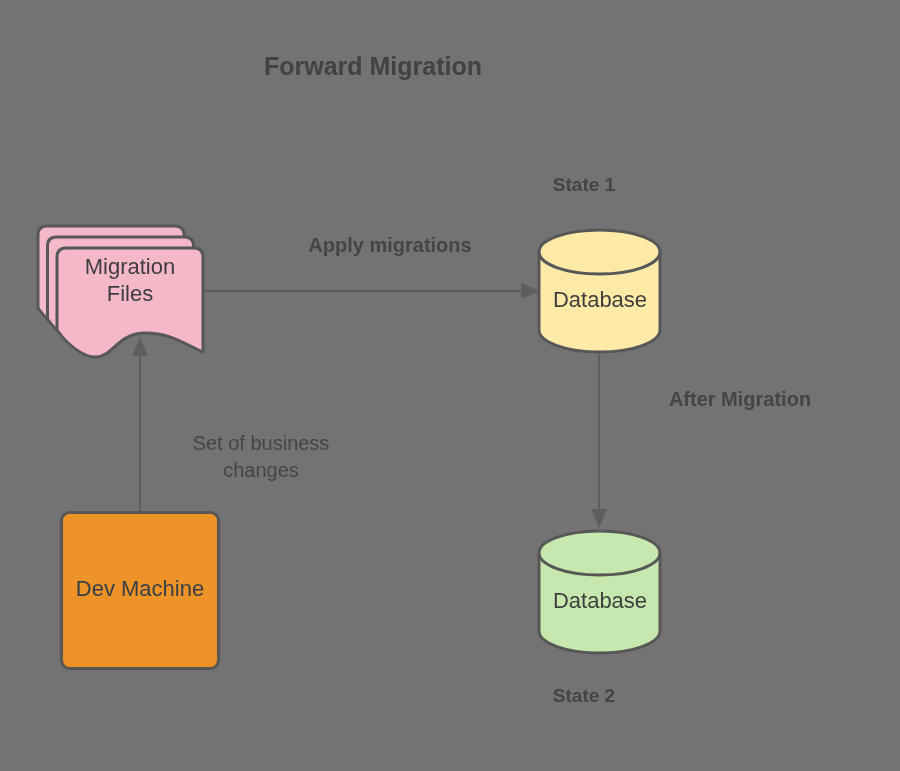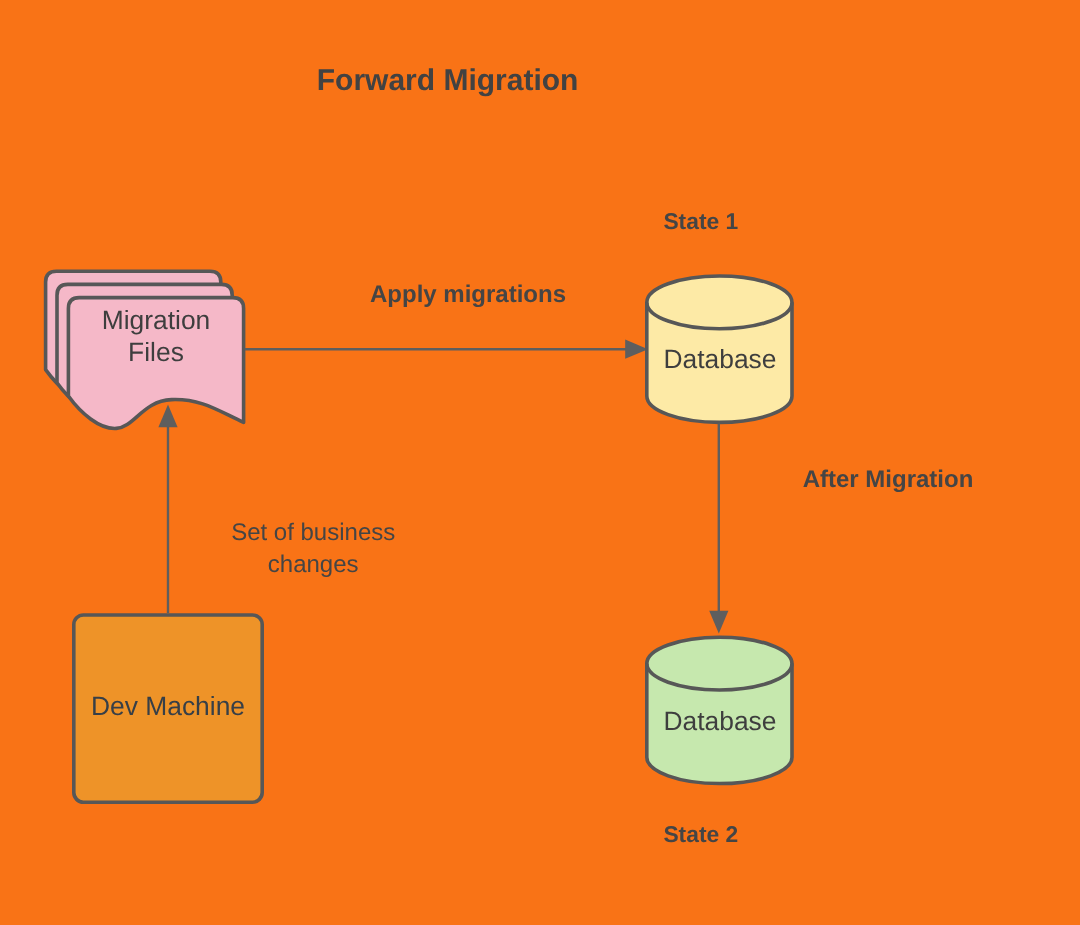--- a/index.html
+++ b/index.html
@@ -8,21 +8,21 @@
     background: #000000;
     width: 900px;
     height: 771px;
     overflow: hidden;
     font-family: "Liberation Sans", sans-serif;
   }
   #canvas {
     position: relative;
     width: 900px;
     height: 771px;
-    background: #f97316;
+    background: #737373;
   }
   svg { display: block; }
 
   .shape-stroke { stroke: #575757; stroke-width: 3; }
   .connector    { stroke: #5e5e5e; stroke-width: 2; fill: none; }
   .arrowhead    { fill: #5e5e5e; stroke: none; }
 
   text {
     font-family: "Liberation Sans", sans-serif;
     -webkit-user-select: none;

